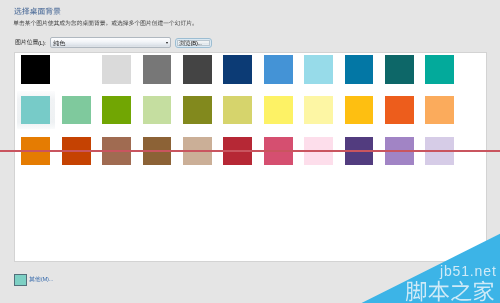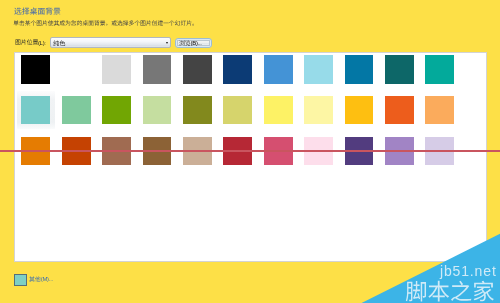--- a/index.html
+++ b/index.html
@@ -1,19 +1,19 @@
 <!DOCTYPE html>
 <html><head>
 <meta charset="utf-8">
 <title>Desktop Background</title>
 <style>
   html,body{margin:0;padding:0;}
   body{width:500px;height:303px;background:#ffffff;font-family:"Liberation Sans",sans-serif;
        overflow:hidden;position:relative;}
-  #root{position:absolute;left:0;top:0;width:500px;height:303px;overflow:hidden;background:#fde047;}
+  #root{position:absolute;left:0;top:0;width:500px;height:303px;overflow:hidden;background:#e5e5e5;}
 
   .gl{display:inline-block;vertical-align:top;}
   .gl svg{display:block;}
   .lat{display:inline-block;vertical-align:top;font-family:"Liberation Sans",sans-serif;
        font-size:5.9px;line-height:5.9px;position:relative;top:1.2px;letter-spacing:-0.25px;
        -webkit-font-smoothing:antialiased;transform:translateZ(0);}
 
   #title{position:absolute;left:14.4px;top:7.3px;}
   #subtitle{position:absolute;left:13.4px;top:20.2px;}
 

